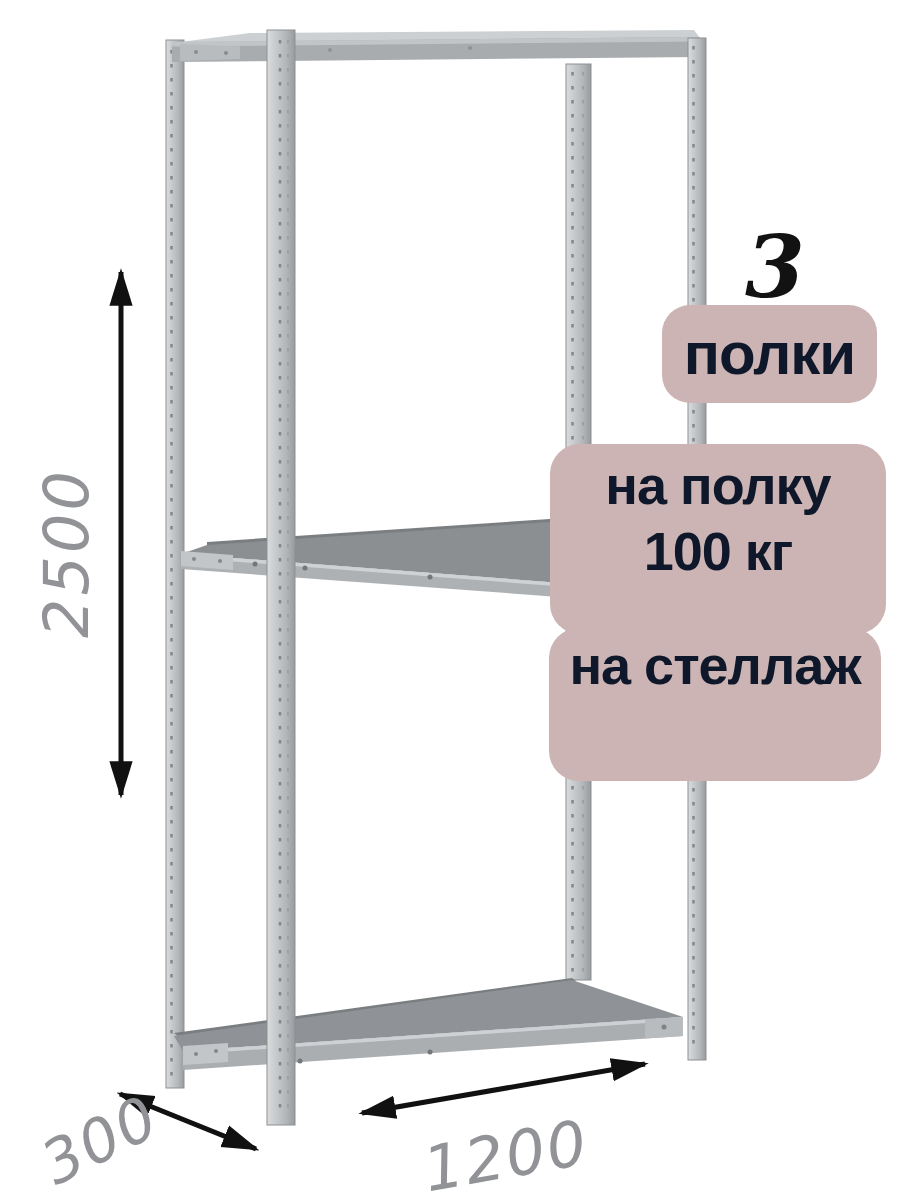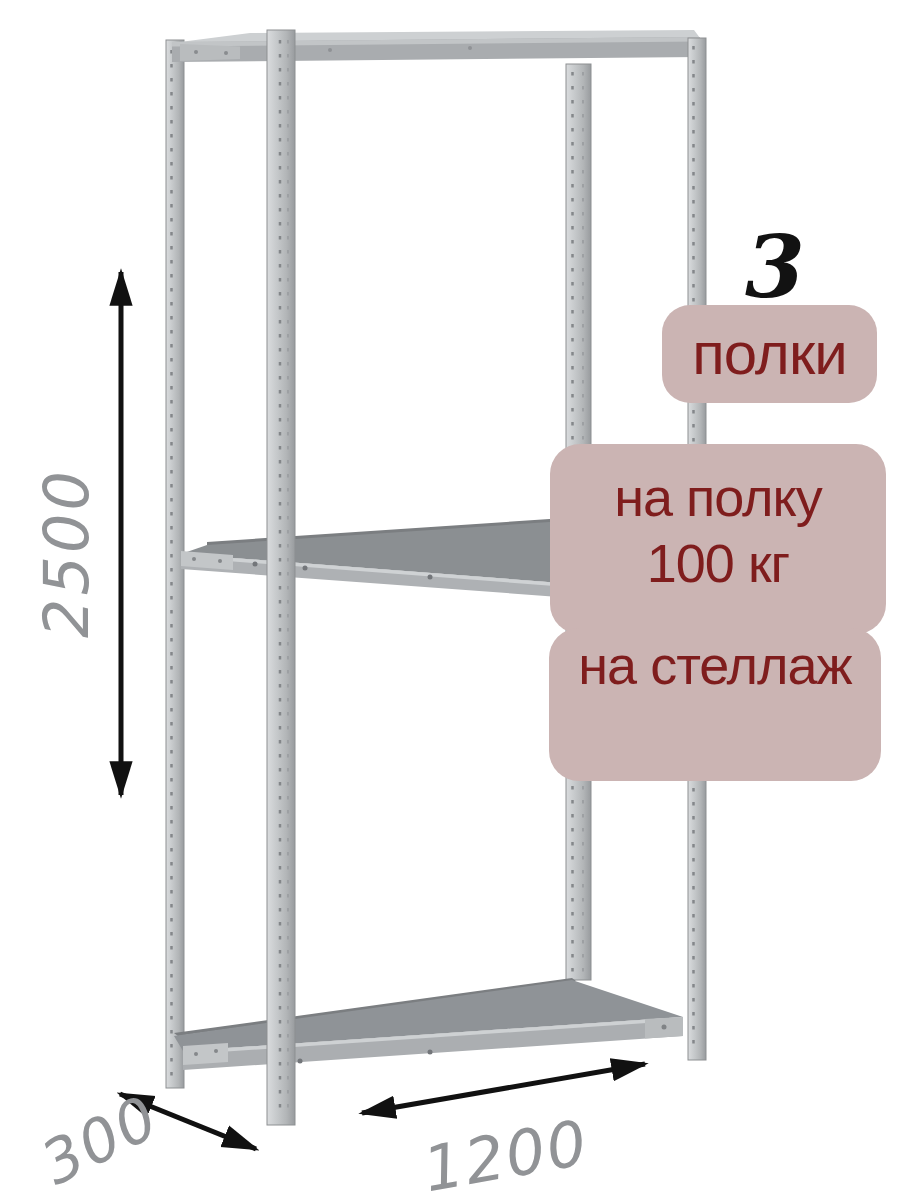--- a/index.html
+++ b/index.html
@@ -9,26 +9,26 @@
 
   .dim-label{position:absolute;color:#919396;font-family:"DejaVu Sans",sans-serif;
              font-style:italic;font-weight:400;white-space:nowrap;}
   #dim-height{left:66px;top:553px;font-size:62px;letter-spacing:3px;
               transform:translate(-50%,-50%) rotate(-90deg);}
   #dim-depth{left:100px;top:1140px;font-size:60px;letter-spacing:2px;
              transform:translate(-50%,-50%) rotate(-27deg);}
   #dim-width{left:506px;top:1156px;font-size:62px;letter-spacing:2px;
              transform:translate(-50%,-50%) rotate(-10deg);}
 
-  .badge{position:absolute;background:#cbb4b3;border-radius:30px;color:#7f1d1d;
-         font-weight:400;text-align:center;letter-spacing:-1px;}
+  .badge{position:absolute;background:#cbb4b3;border-radius:30px;color:#0f172a;
+         font-weight:700;text-align:center;letter-spacing:-1px;}
   #badge-count{left:662px;top:305px;width:215px;height:98px;border-radius:28px;
                font-size:60px;line-height:98px;}
   #badge-shelf{left:550px;top:444px;width:336px;height:190px;
-               font-size:54px;line-height:66px;padding-top:20px;box-sizing:border-box;}
+               font-size:54px;line-height:66px;padding-top:8px;box-sizing:border-box;}
   #badge-rack{left:549px;top:628px;width:332px;height:153px;
               font-size:54px;line-height:66px;padding-top:4px;box-sizing:border-box;}
   #count-number{position:absolute;left:775px;top:266px;transform:translate(-50%,-50%);
                 font-family:"DejaVu Serif",serif;font-style:italic;font-weight:700;
                 font-size:86px;color:#121212;}
 </style>
 </head>
 <body>
 
 <div id="canvas">

